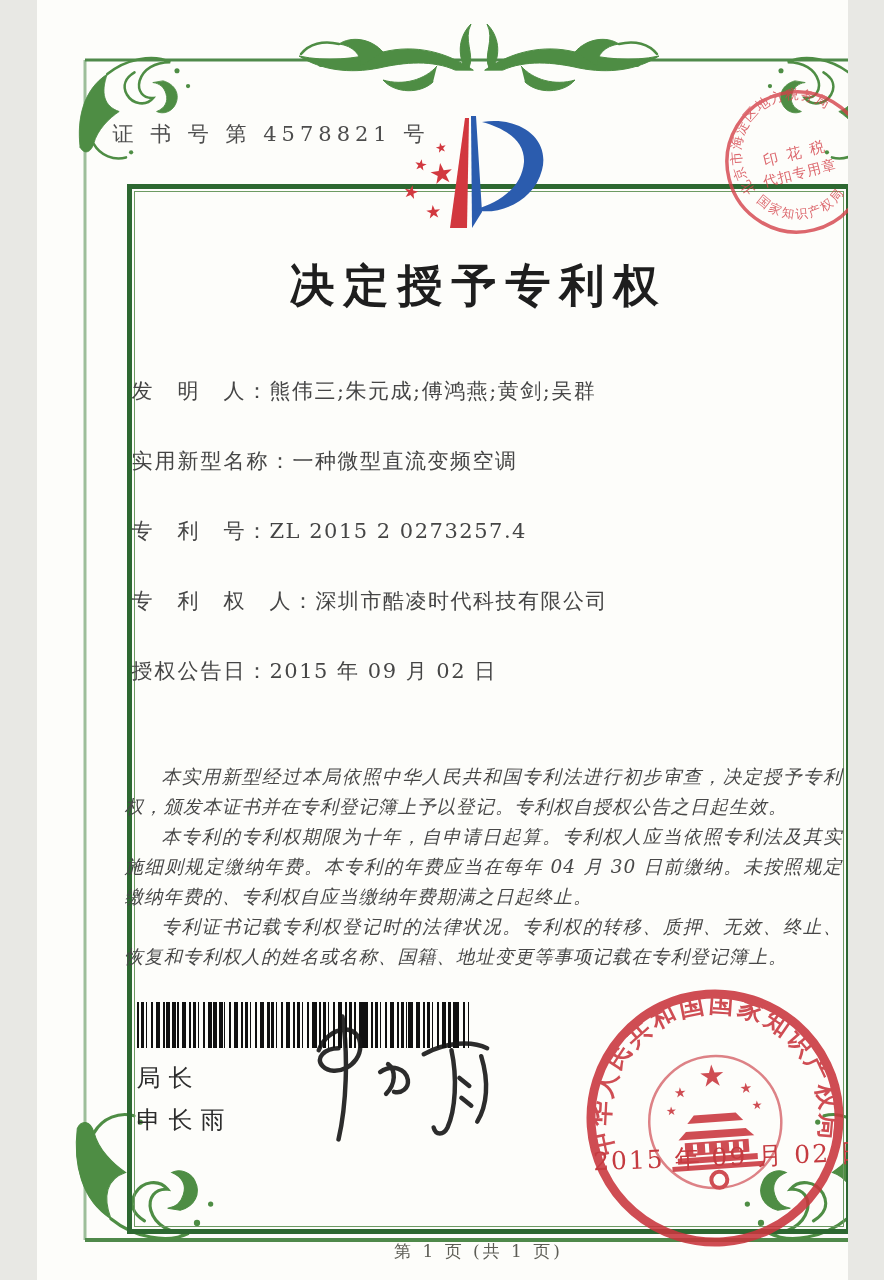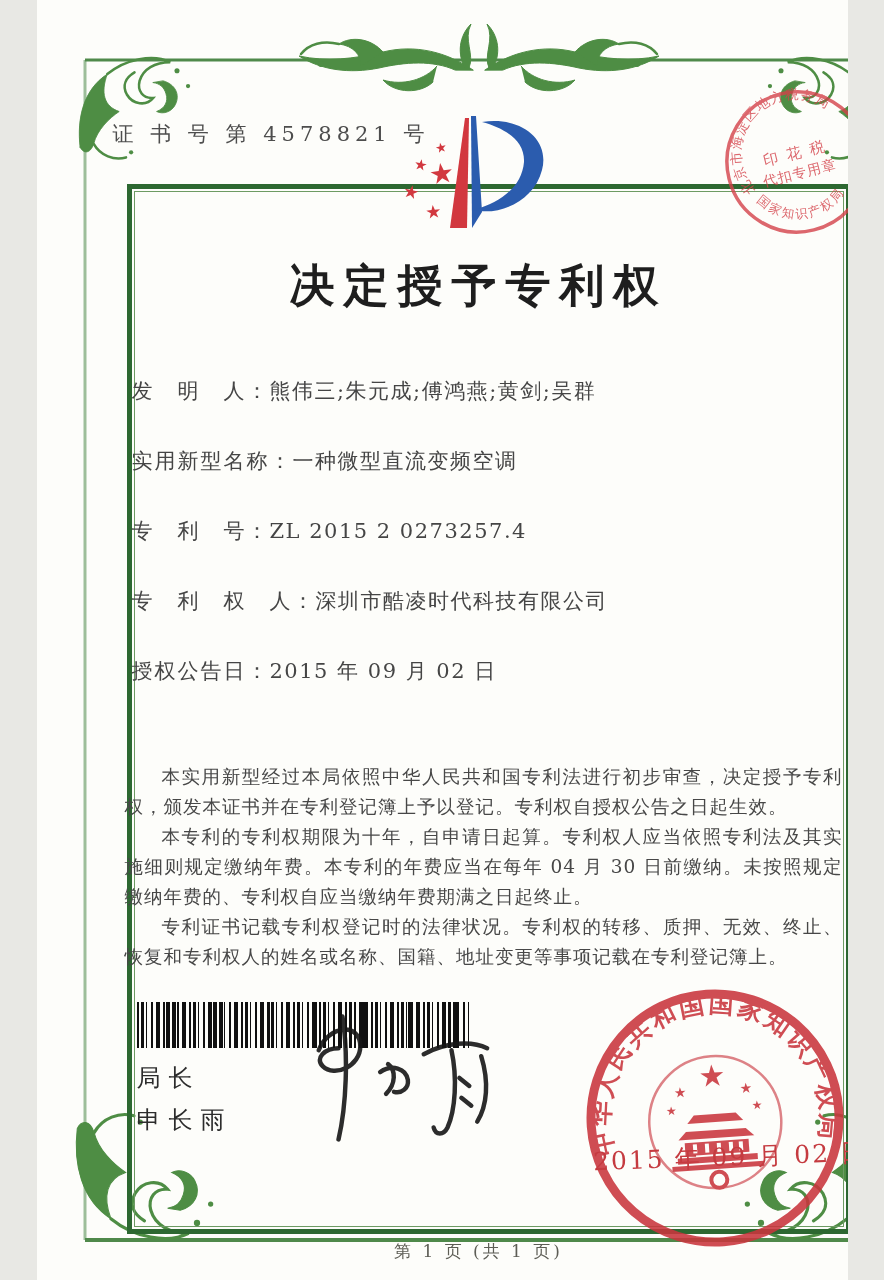--- a/index.html
+++ b/index.html
@@ -28,21 +28,21 @@
     left:0;top:256px;width:884px;text-align:center;font-size:45px;
     font-weight:600;letter-spacing:9px;color:#1e1e1e;z-index:4;
   }
   .fields{left:95px;top:378px;width:700px;z-index:4;}
   .field-row{white-space:nowrap;font-size:21px;line-height:26px;margin-bottom:44px;color:#454545;}
   .flabel{letter-spacing:2px;}
   .fvalue{letter-spacing:1.5px;}
   .paras{left:88px;top:762px;width:718px;z-index:4;}
   .paras p{
     margin:0;font-size:18.5px;line-height:30px;text-align:justify;
-    text-indent:2em;letter-spacing:1px;color:#474747;
+    text-indent:2em;letter-spacing:1px;color:#474747;font-style:italic;
   }
   .barcode{
     left:100px;top:1002px;width:332px;height:46px;z-index:4;
     background:
       repeating-linear-gradient(90deg,transparent 0 29px,#101010 29px 31px,transparent 31px 36px,#101010 36px 39px,transparent 39px 47px),
       repeating-linear-gradient(90deg,#101010 0 2px,transparent 2px 4px,#101010 4px 7px,transparent 7px 9px,#101010 9px 10px,transparent 10px 14px,#101010 14px 16px,transparent 16px 19px,#101010 19px 23px,transparent 23px 26px);
   }
   .signer-title{left:100px;top:1062px;font-size:24px;letter-spacing:8px;color:#2c2c2c;z-index:4;}
   .signer-name{left:100px;top:1104px;font-size:24px;letter-spacing:8px;color:#2c2c2c;z-index:4;}
   .signature{left:248px;top:1006px;width:218px;height:140px;z-index:4;}

